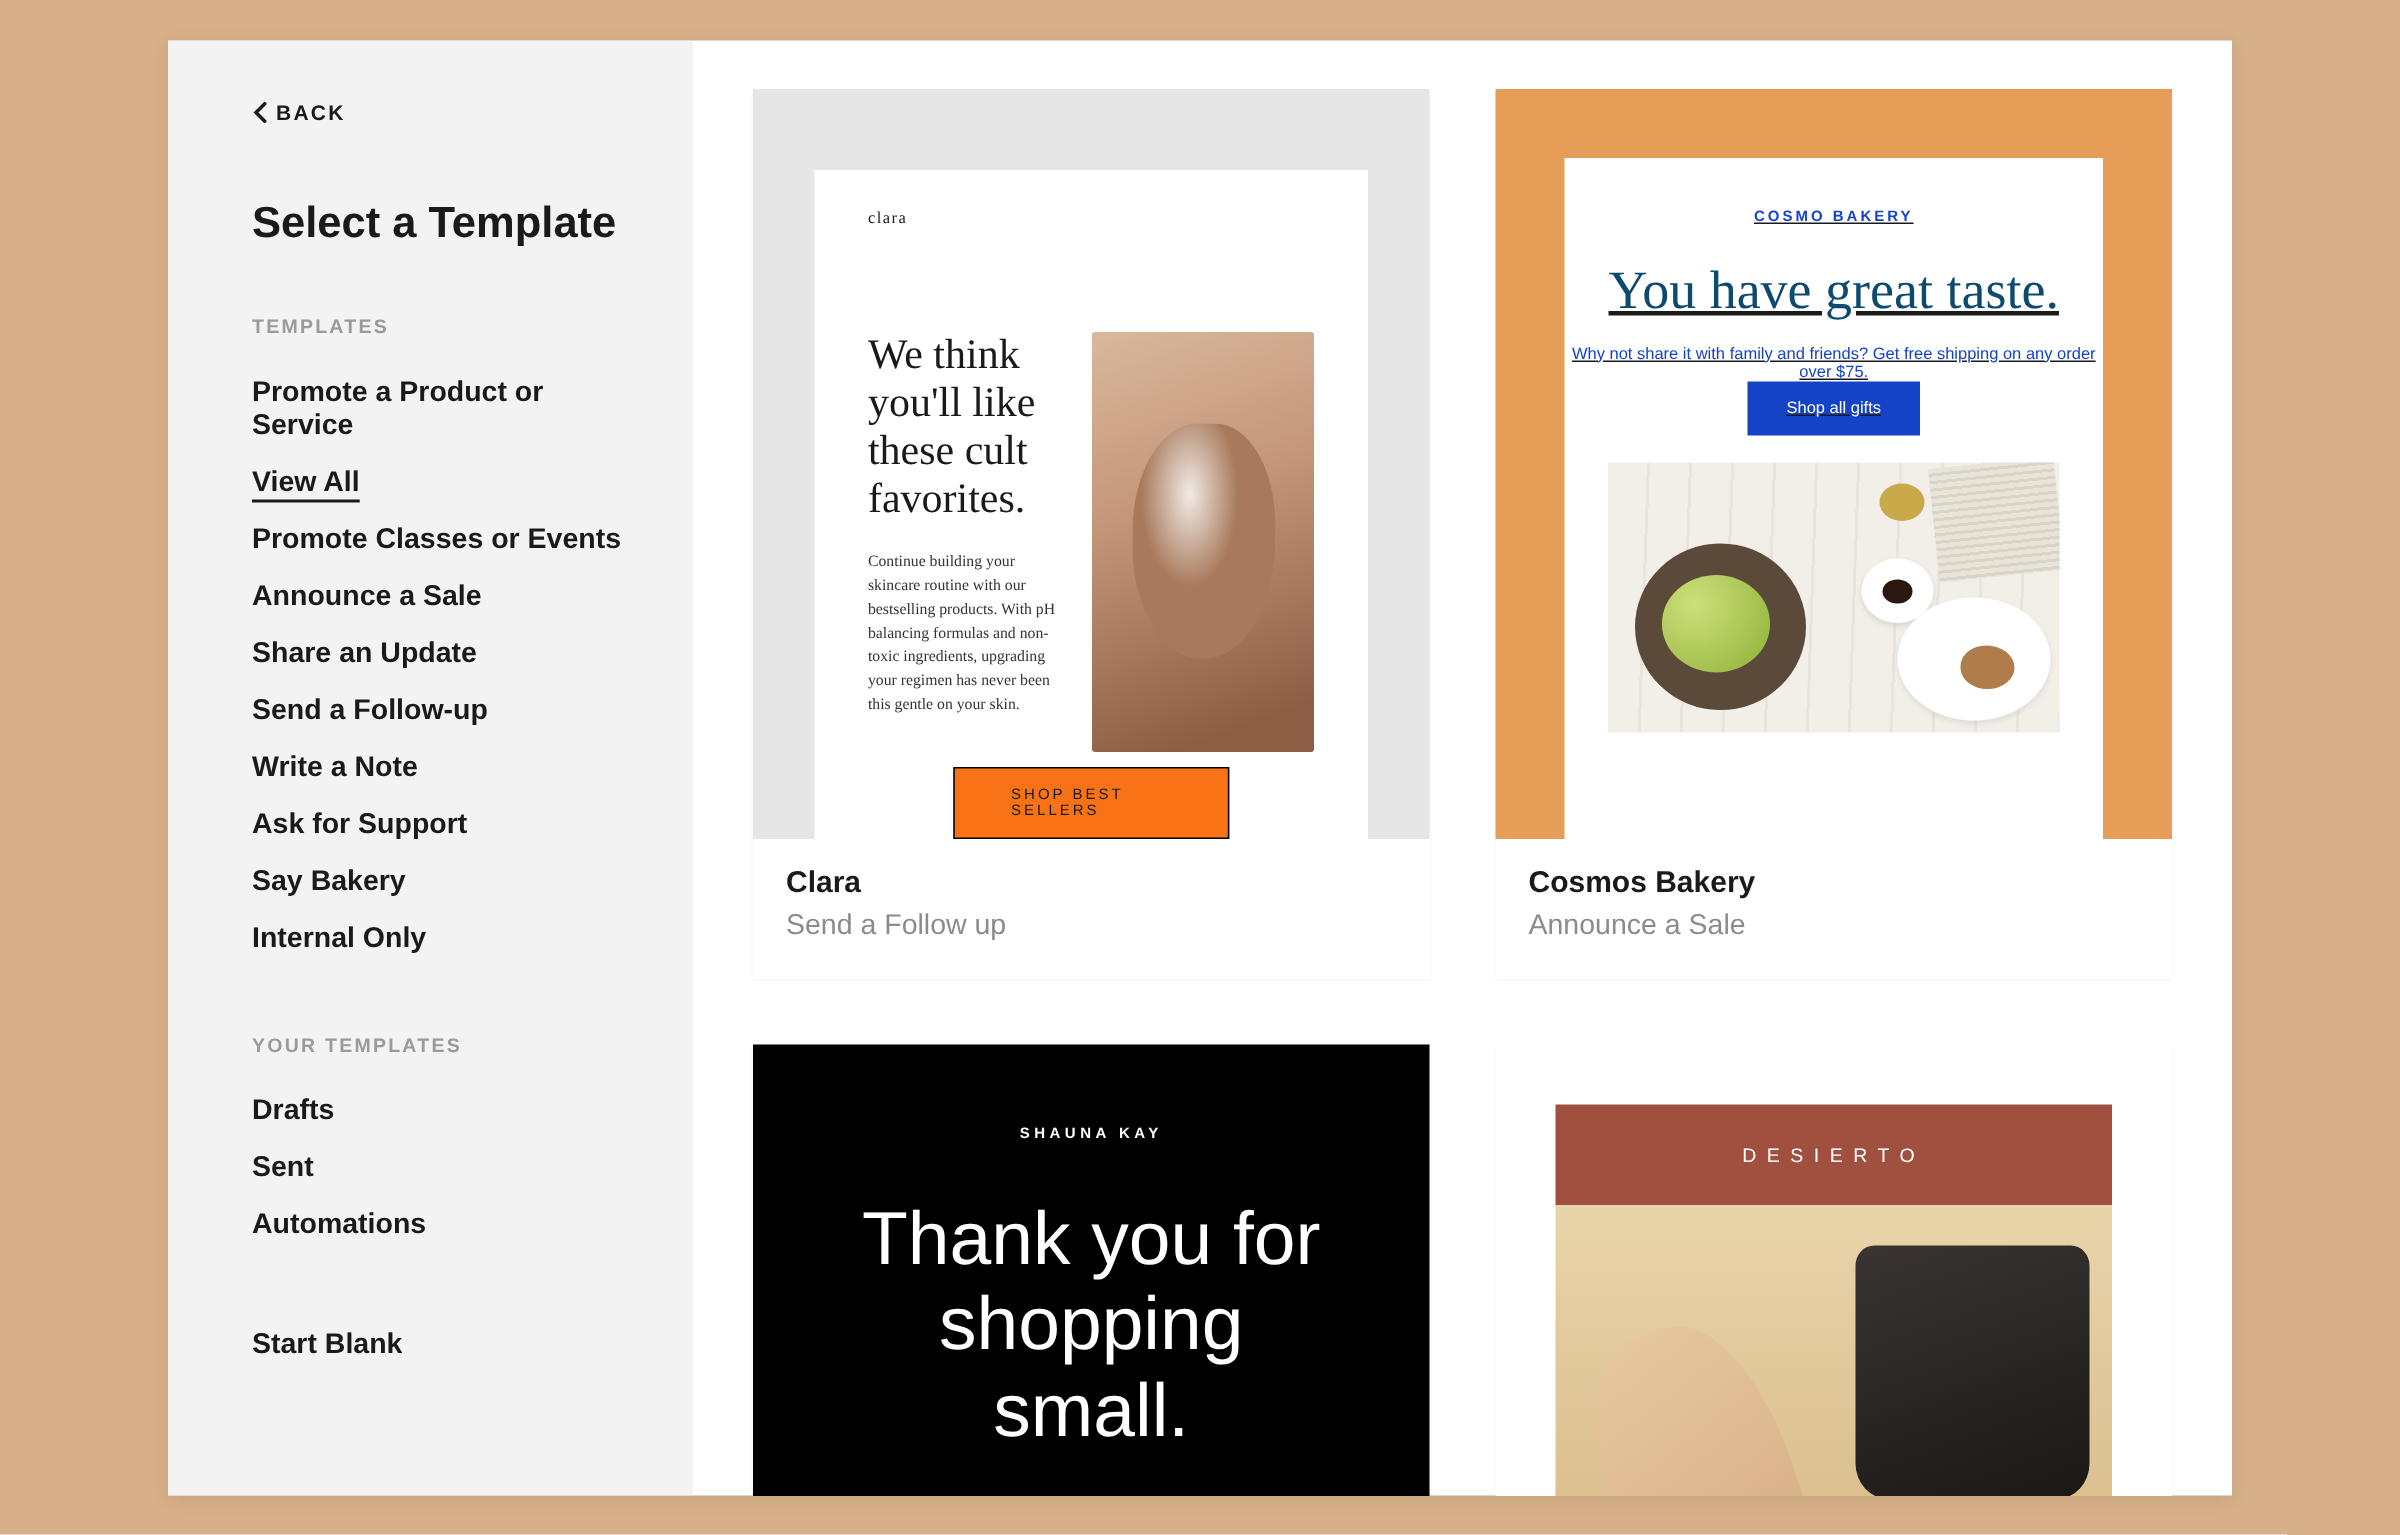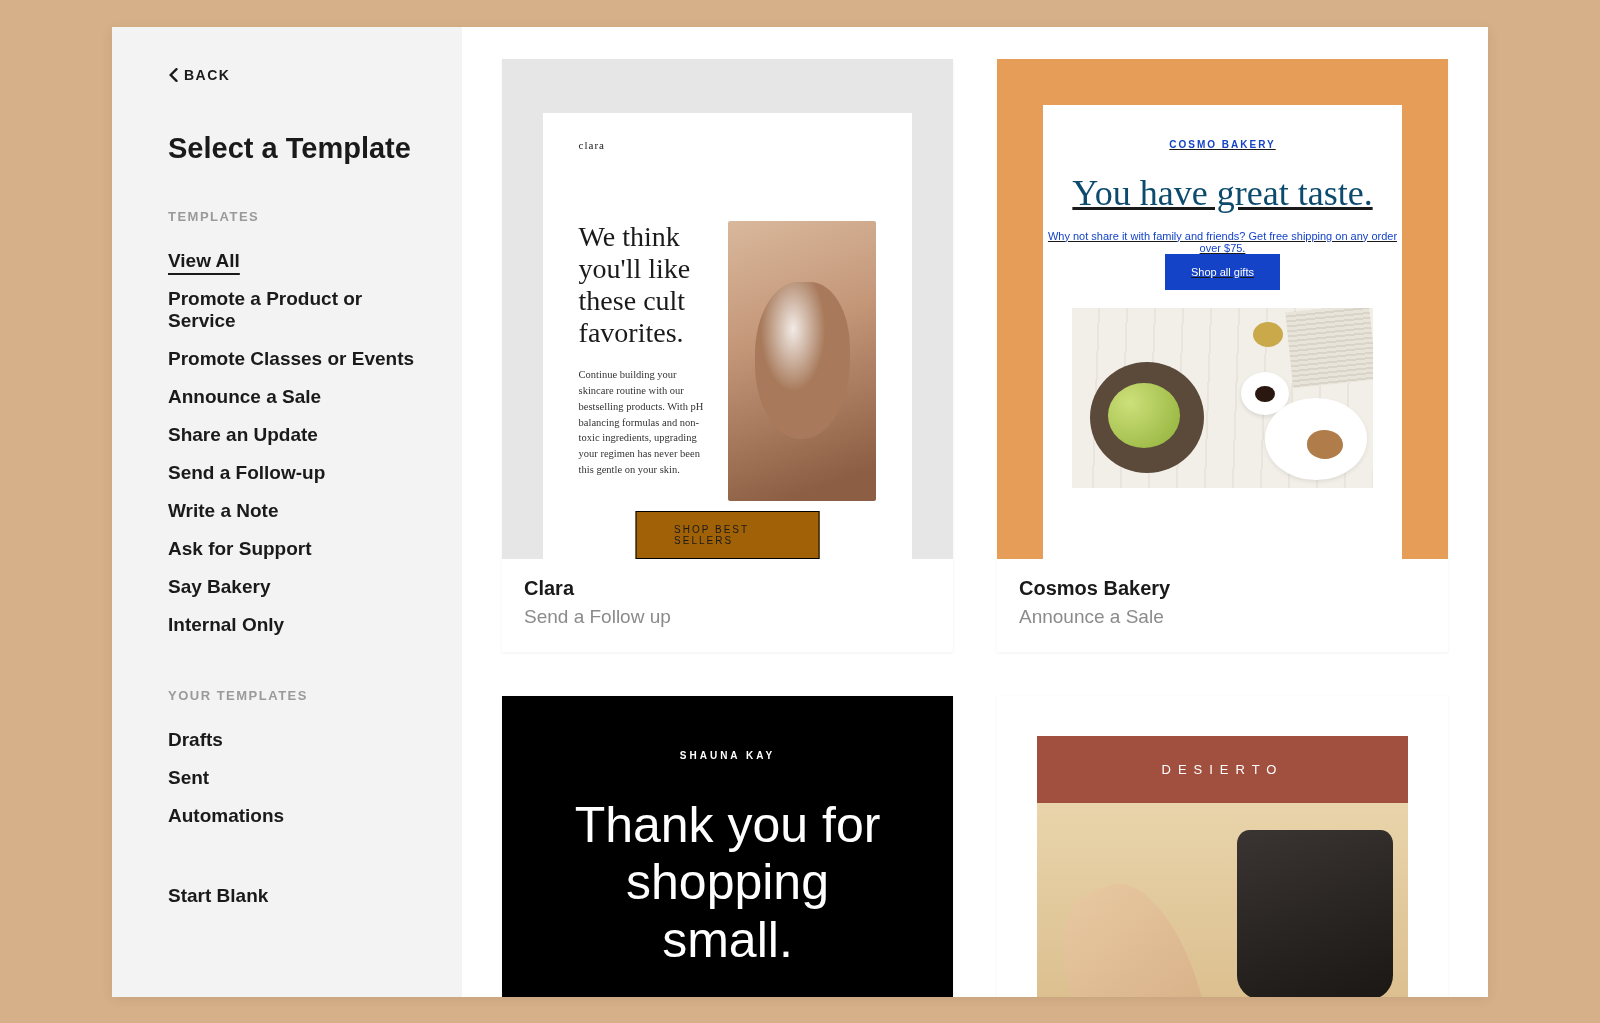--- a/index.html
+++ b/index.html
@@ -102,21 +102,21 @@
   
   .thumb.clara { background: #e6e6e6; display:flex; justify-content:center; padding-top:54px; }
   .clara-inner { width:82%; background:#fff; padding:26px 36px 0; height:100%; position:relative; }
   .clara-brand { font-family: Georgia, serif; font-size:11px; letter-spacing:1px; }
   .clara-body { display:flex; gap:24px; margin-top:70px; }
   .clara-text { flex:1.1; }
   .clara-head { font-family: Georgia, serif; font-size:28px; line-height:1.15; }
   .clara-para { font-family: Georgia, serif; font-size:10.5px; line-height:1.5; margin-top:18px; color:#333; }
   .clara-img { flex:1.3; height:280px; background:linear-gradient(160deg,#d9b89c 0%,#c49678 40%,#8c5f44 90%); position:relative; border-radius:2px; }
   .clara-img::after{content:"";position:absolute;top:22%;left:18%;width:64%;height:56%;background:radial-gradient(ellipse at 40% 30%,rgba(255,255,255,.85) 0%,rgba(255,255,255,0) 40%),#a87a5b;border-radius:46% 42% 50% 48%;}
-  .clara-btn { position:absolute; bottom:0; left:50%; transform:translateX(-50%); border:1px solid #000; padding:12px 38px; font-size:10px; letter-spacing:2px; background:#a16207; }
+  .clara-btn { position:absolute; bottom:0; left:50%; transform:translateX(-50%); border:1px solid #000; padding:12px 38px; font-size:10px; letter-spacing:2px; background:#f97316; }
 
   
   .thumb.cosmo { background:#e69d58; padding:46px 46px 0; }
   .cosmo-inner { background:#fff; height:100%; display:flex; flex-direction:column; align-items:center; padding-top:34px;text-decoration:underline; }
   .cosmo-brand { font-size:10px; letter-spacing:2px; font-weight:700; color:#1443c8; }
   .cosmo-head { font-family: Georgia, serif; font-size:36px; color:#0c4a6e; margin-top:22px; }
   .cosmo-sub { font-size:11px; color:#1443c8; margin-top:16px; text-align:center; }
   .cosmo-btn { background:#1443c8; color:#fff; font-size:11px; padding:12px 26px; }
   .cosmo-img { margin-top:18px; width:84%; height:180px; background:#f4f4f0; position:relative; overflow:hidden; }
   .cosmo-img .wood{position:absolute;inset:0;background:repeating-linear-gradient(92deg,#f2efe9 0 26px,#e9e5dc 26px 28px);}
@@ -155,22 +155,22 @@
       <svg viewBox="0 0 8 12">
           <path d="M7 1 2 6l5 5" stroke="#1a1a1a" stroke-width="2" fill="none" stroke-linecap="round"></path>
         </svg>
       <span>BACK</span>
     </div>
 
     <h1 class="page-title">Select a Template</h1>
 
     <div class="section-label">TEMPLATES</div>
     <div class="nav-list">
+      <div class="nav-item">Promote a Product or Service</div>
       <div class="nav-item active">View All</div>
-      <div class="nav-item">Promote a Product or Service</div>
       <div class="nav-item">Promote Classes or Events</div>
       <div class="nav-item">Announce a Sale</div>
       <div class="nav-item">Share an Update</div>
       <div class="nav-item">Send a Follow-up</div>
       <div class="nav-item">Write a Note</div>
       <div class="nav-item">Ask for Support</div>
       <div class="nav-item">Say Bakery</div>
       <div class="nav-item">Internal Only</div>
     </div>
 

